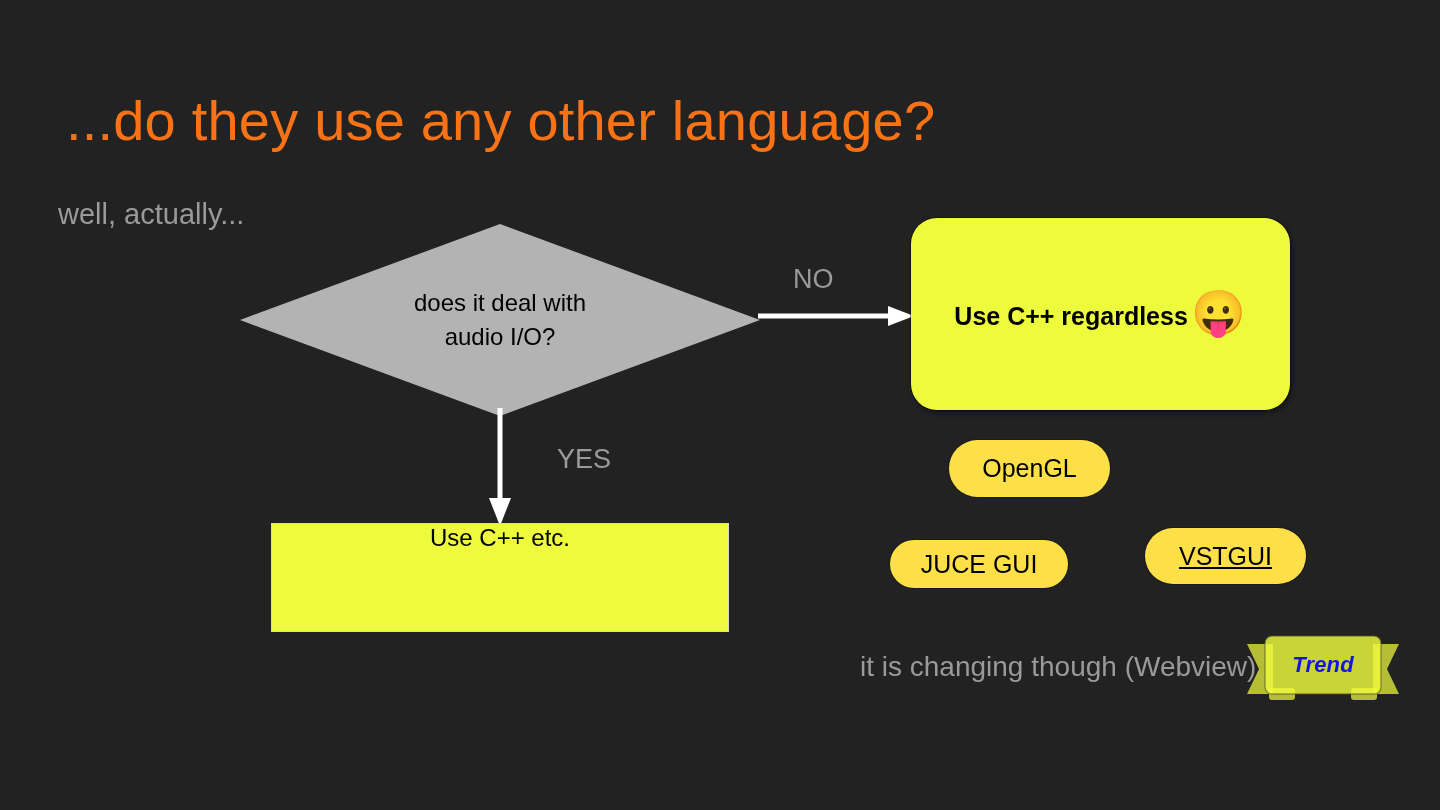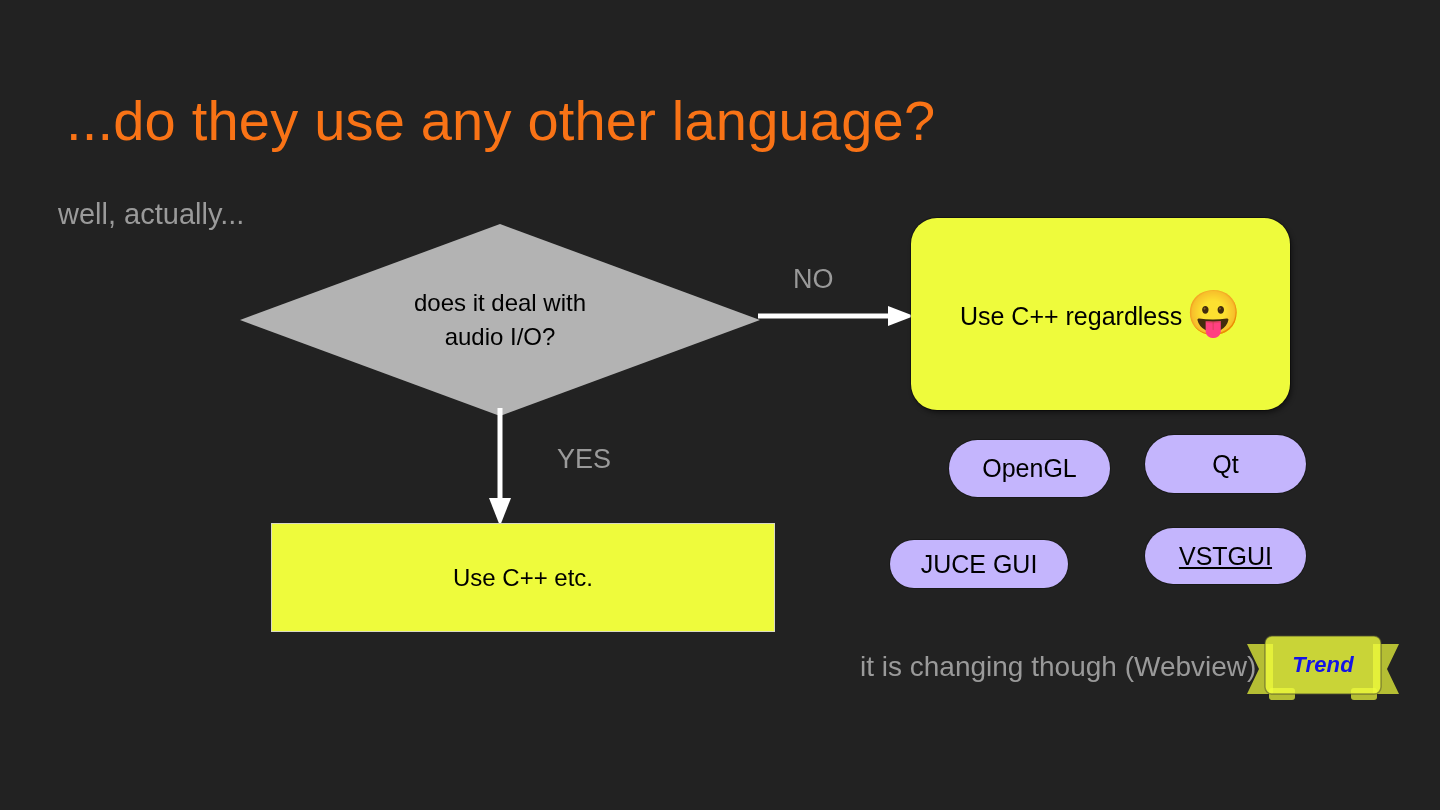--- a/index.html
+++ b/index.html
@@ -109,56 +109,57 @@
     box-shadow: 0 0 0 1px rgba(0,0,0,0.35), 2px 3px 5px rgba(0,0,0,0.45);
     display: flex;
     align-items: center;
     justify-content: center;
   }
   .node-yellow-round .node-row {
     display: flex;
     align-items: center;
     gap: 2px;
     transform: translateY(2px);
+    font-weight: bold;
   }
   .node-yellow-round .node-label {
     color: #000000;
     font-size: 25px;
     white-space: nowrap;
   }
   .emoji {
     font-size: 44px;
     line-height: 1;
     margin-left: 2px;
     transform: translateY(-3px);
   }
 
   .node-yellow-rect {
     position: absolute;
     left: 271px;
     top: 523px;
-    width: 504px;
+    width: 458px;
     height: 109px;
     background: #eefb3c;
     border: 1px solid #d9d9c2;
     box-sizing: border-box;
     display: flex;
-    align-items: center;
+    align-items: flex-start;
     justify-content: center;
   }
   .node-yellow-rect .node-label {
     color: #000000;
     font-size: 24px;
     white-space: nowrap;
   }
 
   
   .pill {
     position: absolute;
-    background: #c4b5fd;
+    background: #fde047;
     border-radius: 999px;
     display: flex;
     align-items: center;
     justify-content: center;
     color: #000000;
     font-size: 25px;
     white-space: nowrap;
     box-shadow: 0 0 0 1px rgba(0,0,0,0.25);
   }
   .pill.p0 { left: 949px;  top: 440px; width: 161px; height: 57px; }
@@ -225,21 +226,20 @@
       <span class="node-label">Use C++ regardless</span>
       <span class="emoji">😛</span>
     </div>
   </div>
 
   <div class="node-yellow-rect">
     <span class="node-label">Use C++ etc.</span>
   </div>
 
   <div class="pill p0">OpenGL</div>
-  <div class="pill p1">Qt</div>
   <div class="pill p2">JUCE GUI</div>
   <div class="pill p3">VSTGUI</div>
 
   <div class="footnote">it is changing though (Webview)</div>
 
   <div class="ribbon">
     <svg width="152" height="78" viewBox="0 0 152 78" aria-hidden="true">
       <g fill="#eefb3c" fill-opacity="0.72">
         <polygon points="0,12 26,12 26,62 0,62 12,37"></polygon>
         <polygon points="152,12 126,12 126,62 152,62 140,37"></polygon>

